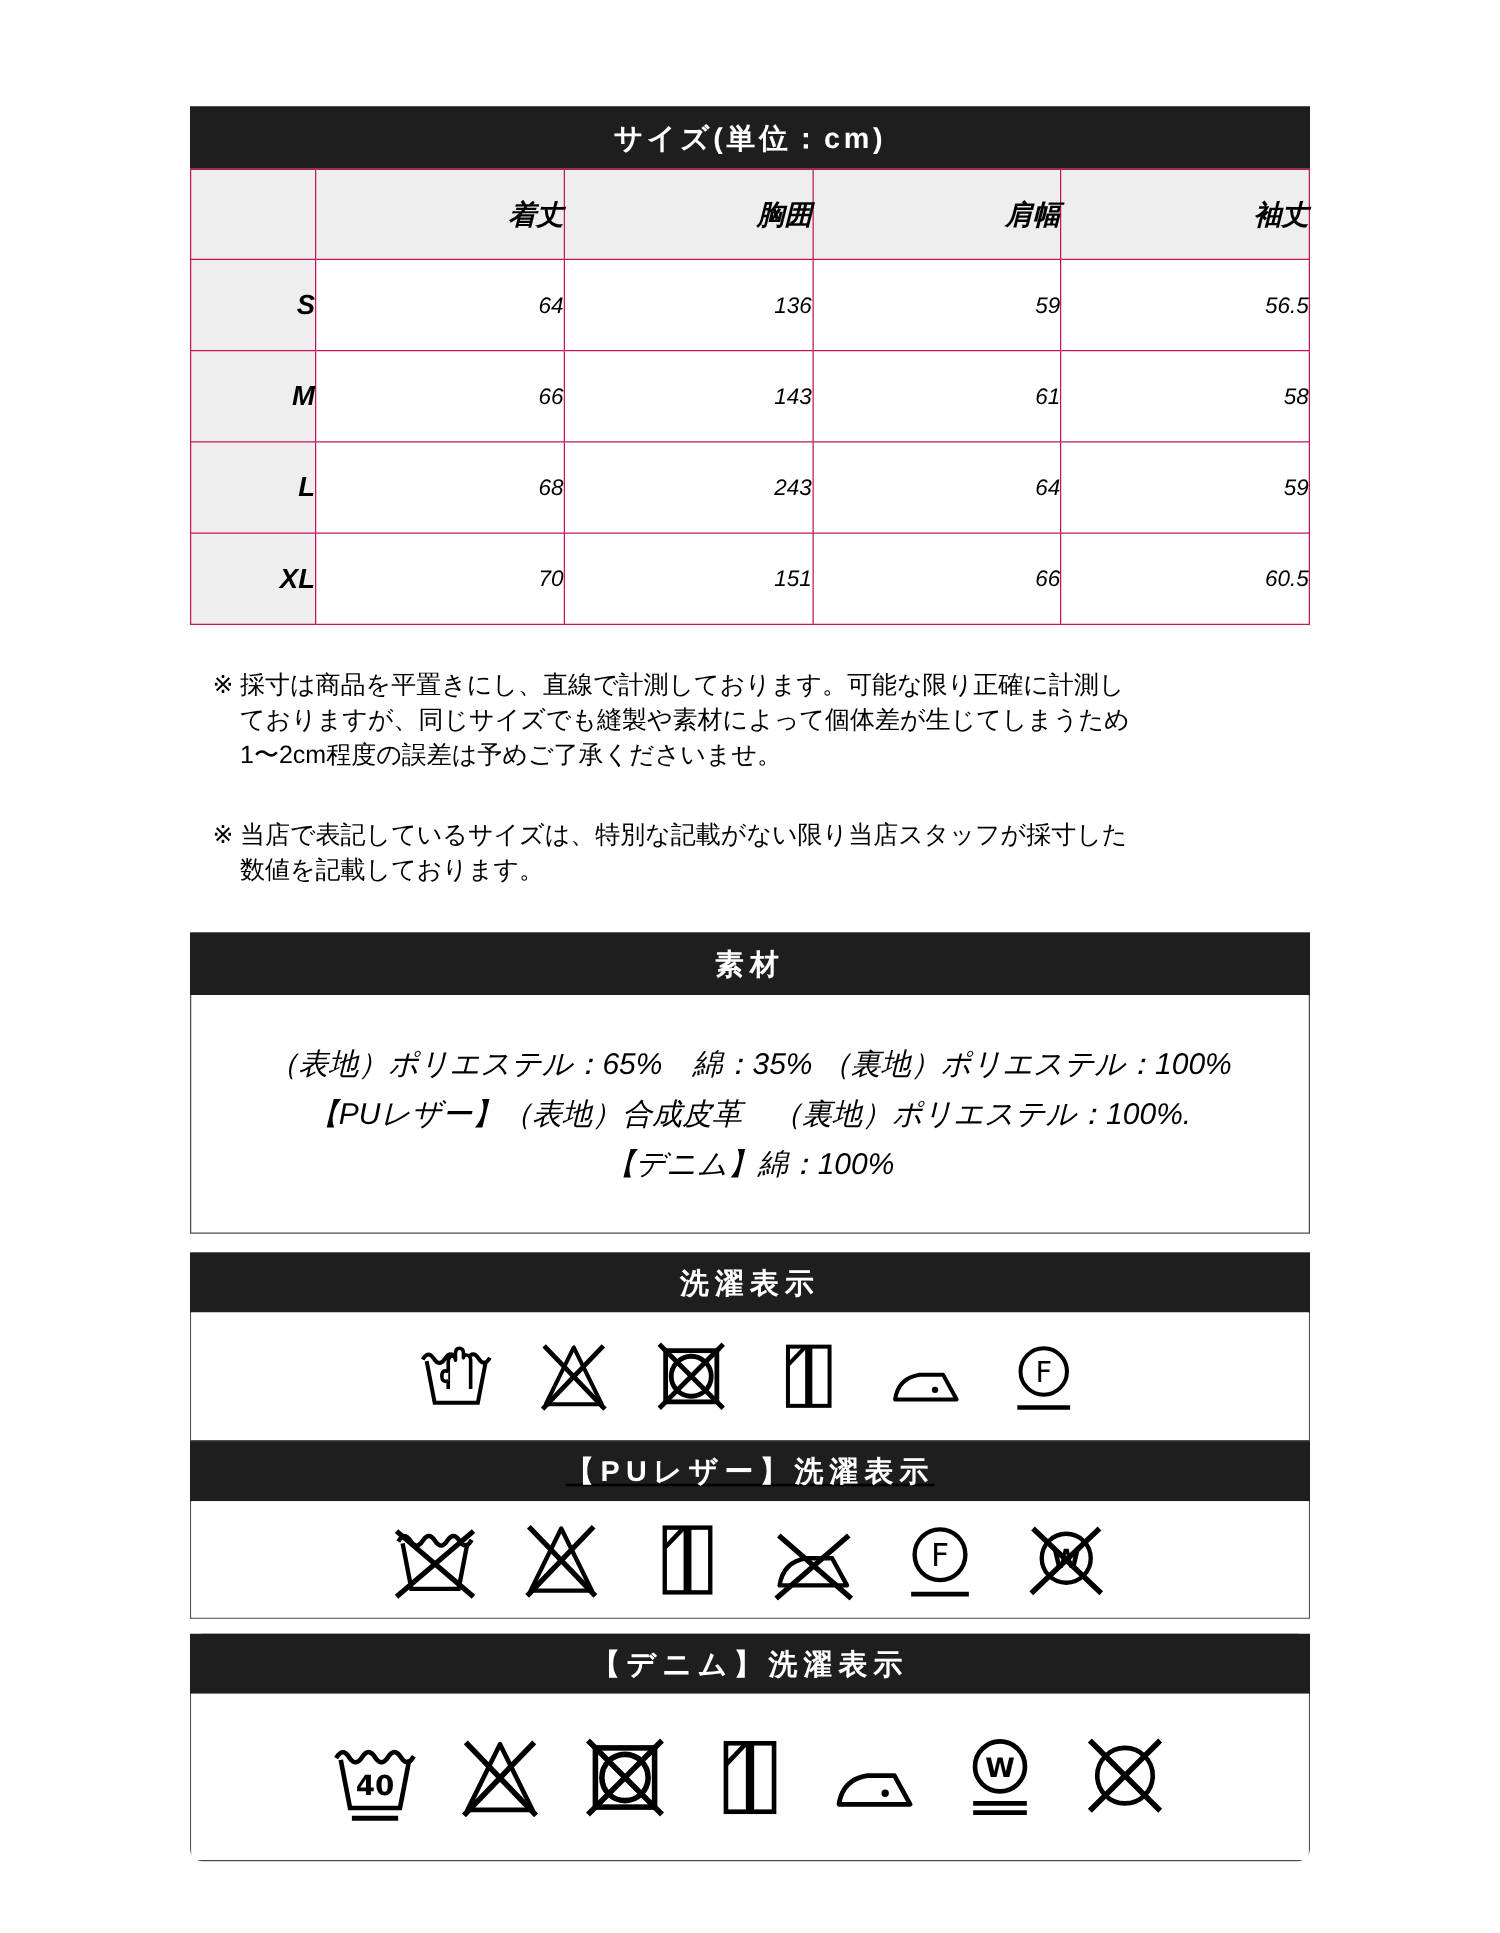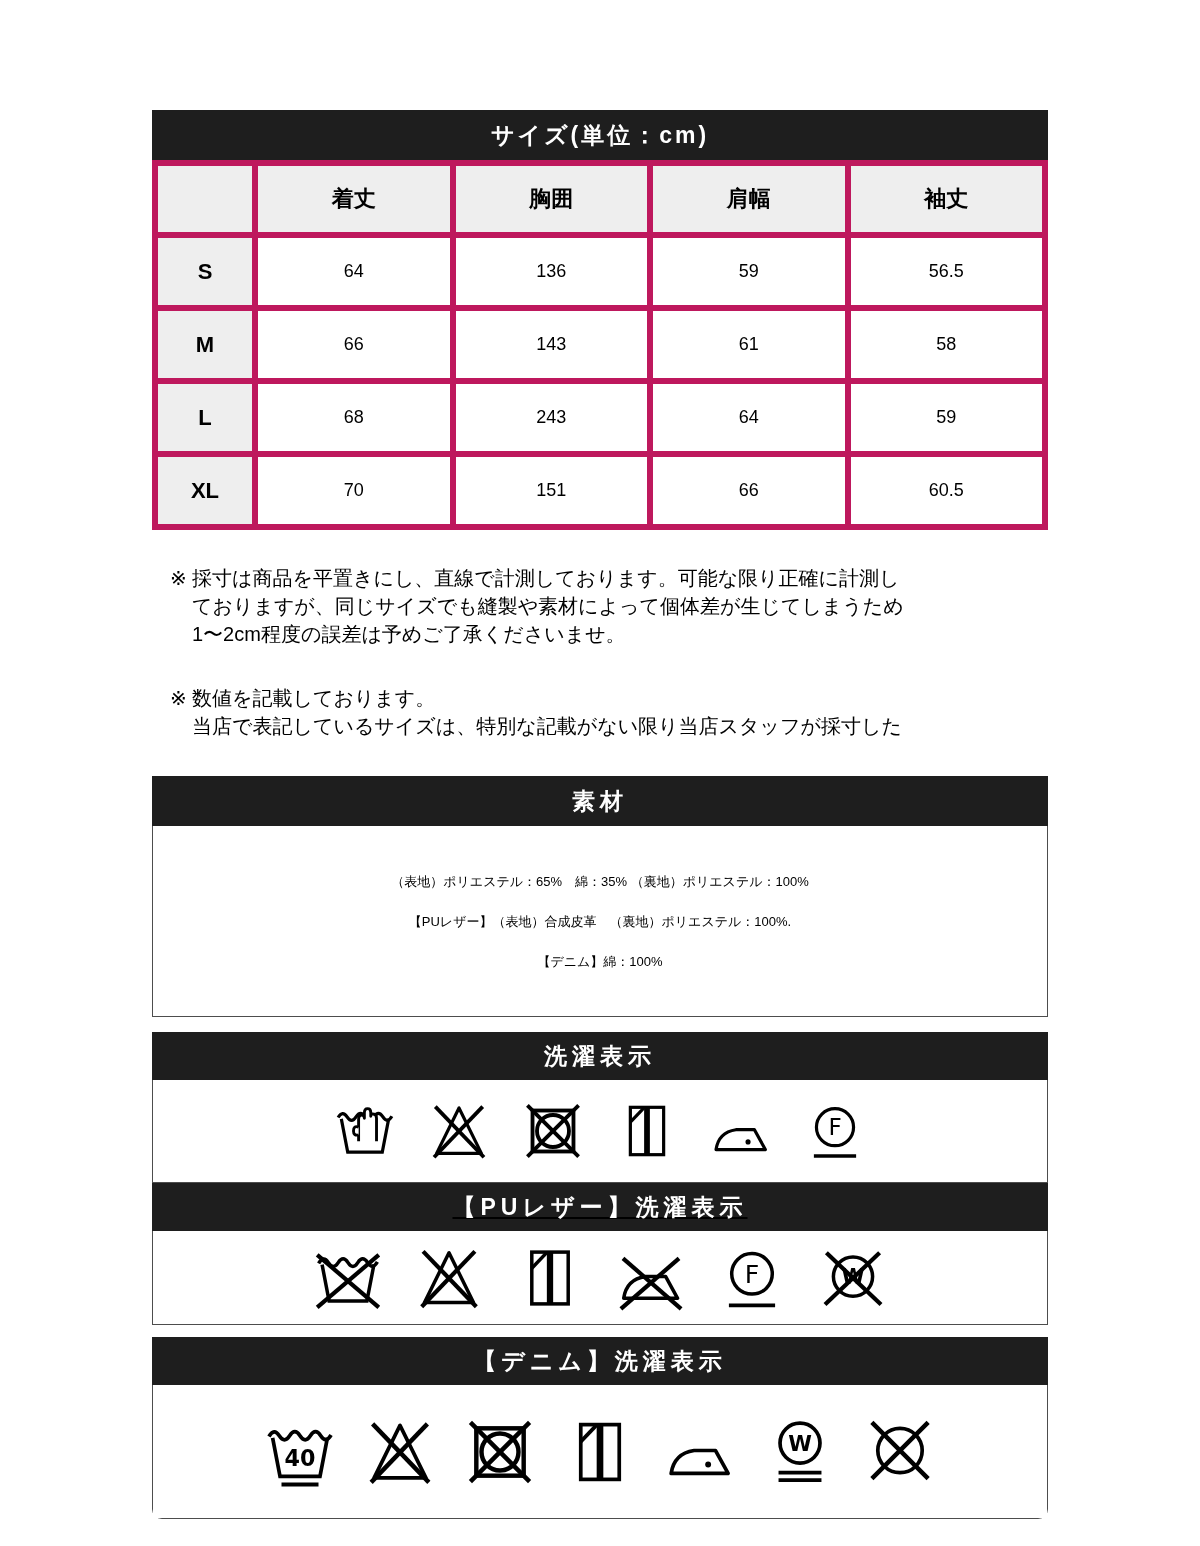--- a/index.html
+++ b/index.html
@@ -3,52 +3,52 @@
 <meta charset="utf-8">
 <style>
   * { margin:0; padding:0; box-sizing:border-box; }
   html,body { background:#ffffff; }
   body {
     width:1200px; height:1546px;
     font-family:"Liberation Sans","DejaVu Sans",sans-serif;
     color:#000;
     position:relative;
   }
-  .content { width:896px; margin-left:152px; padding-top:110px; }
+  .content { width:896px; margin-left:152px; padding-top:85px; }
 
   
   .bar {
     background:#1e1e1e; color:#fff;
     height:50px; display:flex; align-items:center; justify-content:center;
     font-size:23px; font-weight:bold; letter-spacing:5px;
   }
 
   
   table.size-table { width:100%; border-collapse:collapse; table-layout:fixed; }
   table.size-table col.c0 { width:100px; }
   table.size-table th, table.size-table td {
-    border:6px solid #be185d; text-align:center; vertical-align:middle;
+    border:1px solid #be185d; text-align:right; vertical-align:middle;font-style:italic;
   }
   table.size-table thead th { background:#eeeeee; height:72px; font-size:22px; font-weight:bold; }
   table.size-table tbody th { background:#eeeeee; font-size:22px; font-weight:bold; }
   table.size-table tbody tr { height:73px; }
   table.size-table tbody td { background:#ffffff; font-size:18px; font-weight:normal; }
 
   
   .notes { margin-top:34px; padding-left:18px; font-size:20px; line-height:28px; }
   .note { display:flex; }
   .note + .note { margin-top:36px; }
   .note-marker { width:22px; flex:0 0 22px; }
   .note-lines { flex:1; }
 
   
   .material-section { margin-top:36px; border:1px solid #4d4d4d; }
   .material-section .bar { margin:-1px -1px 0 -1px;text-align:right; }
   .material-body { padding:36px 10px 34px 10px; text-align:center; }
-  .material-line { font-size:13px; line-height:40px; }
+  .material-line { font-size:24px; line-height:40px;font-style:italic; }
 
   
   .care-section { border:1px solid #4d4d4d;text-align:right; }
   .care-section .bar { margin:-1px -1px 0 -1px; height:48px; }
   .care-1 { margin-top:15px; }
   .care-2 { margin-top:0;text-decoration:underline; }
   .care-3 { margin-top:12px;border-radius:10px; }
   .care-symbols { display:flex; align-items:center; justify-content:center; background:#fff; }
   .care-1 .care-symbols { height:102px; gap:30px; }
   .care-2 .care-symbols { height:93px;  gap:31px; }
@@ -124,22 +124,22 @@
       <span class="note-marker">※</span>
       <div class="note-lines">
         <div>採寸は商品を平置きにし、直線で計測しております。可能な限り正確に計測し</div>
         <div>ておりますが、同じサイズでも縫製や素材によって個体差が生じてしまうため</div>
         <div>1〜2cm程度の誤差は予めご了承くださいませ。</div>
       </div>
     </div>
     <div class="note">
       <span class="note-marker">※</span>
       <div class="note-lines">
+        <div>当店で表記しているサイズは、特別な記載がない限り当店スタッフが採寸した</div>
         <div>数値を記載しております。</div>
-        <div>当店で表記しているサイズは、特別な記載がない限り当店スタッフが採寸した</div>
       </div>
     </div>
   </div>
 
   <section class="material-section">
     <div class="bar">
       <span>素材</span>
     </div>
     <div class="material-body">
       <div class="material-line">（表地）ポリエステル：65%　綿：35% （裏地）ポリエステル：100%</div>

